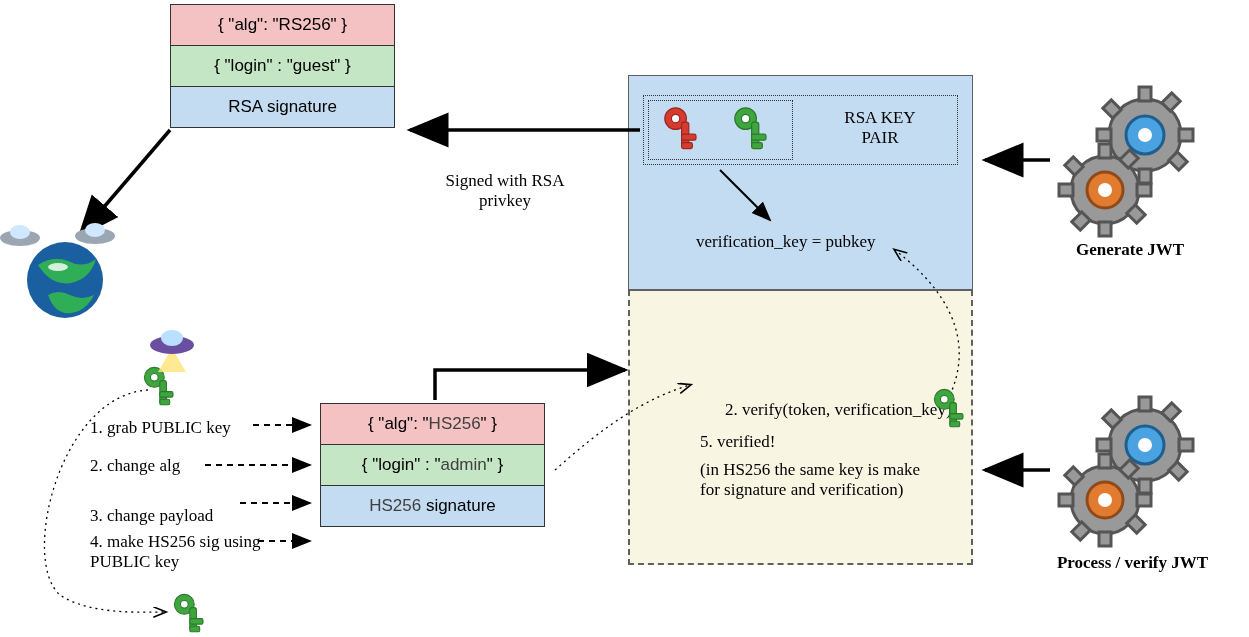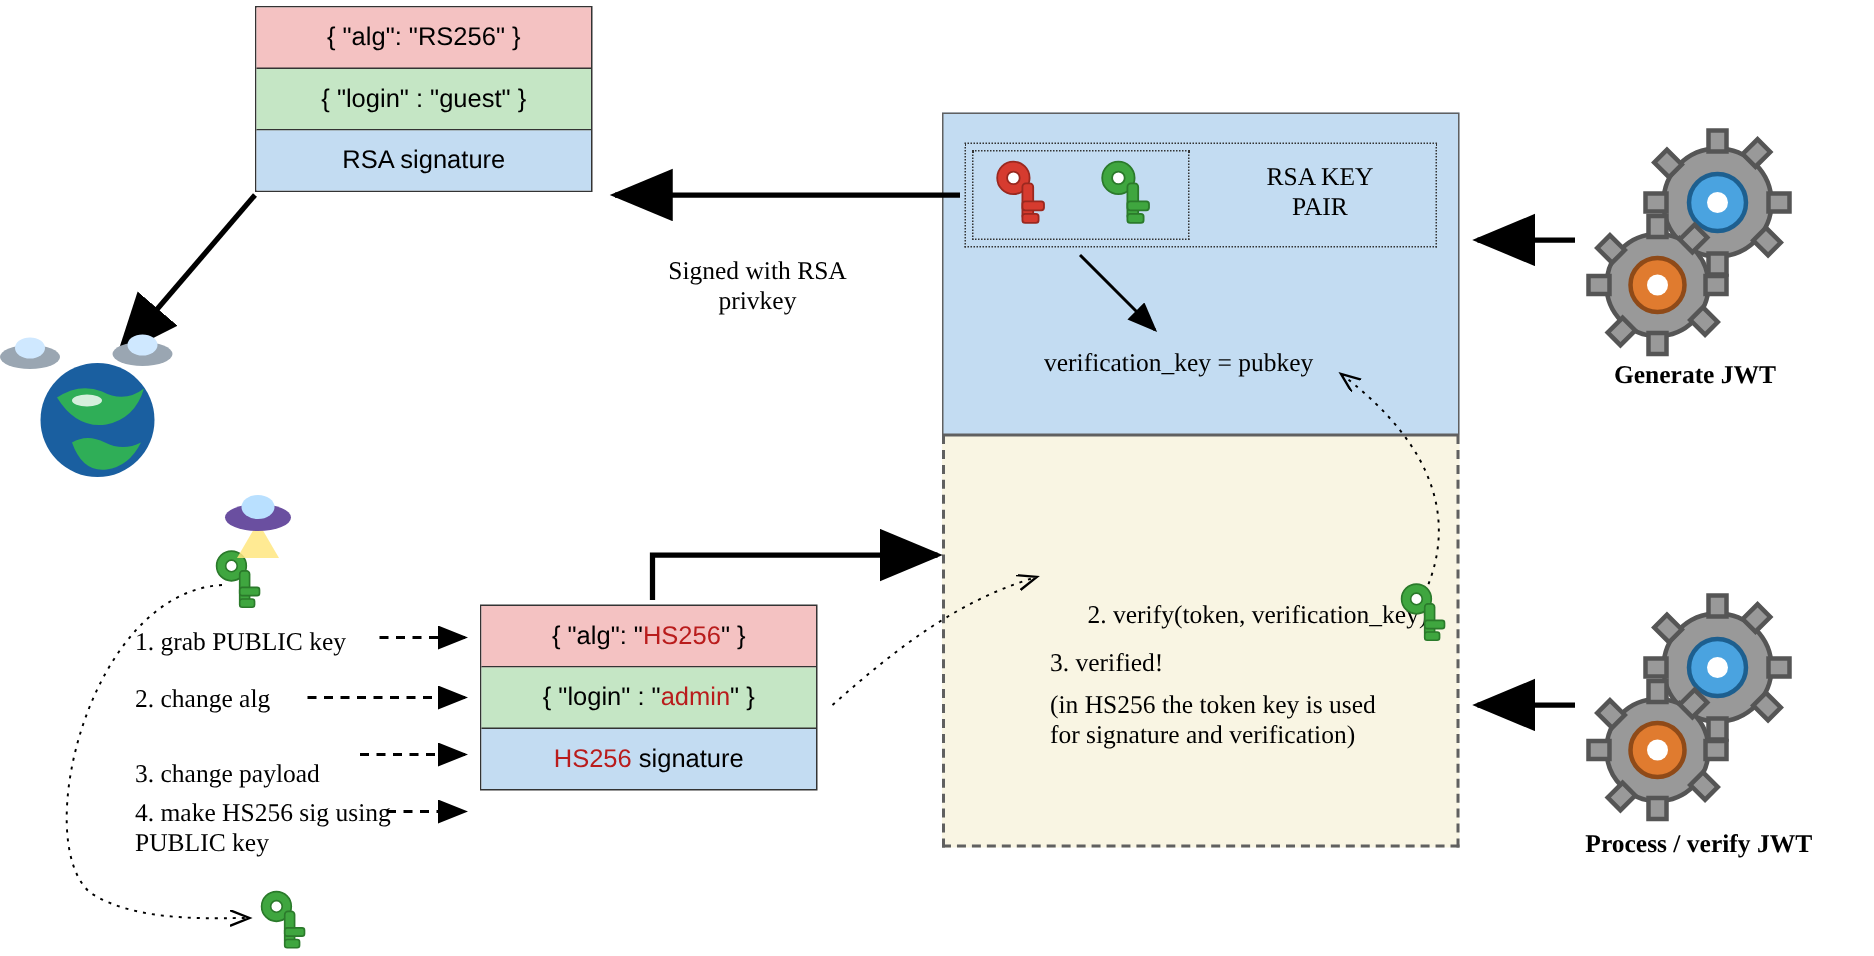--- a/index.html
+++ b/index.html
@@ -22,21 +22,21 @@
   .jwtrow {
     border-bottom: 1px solid #333;
     text-align: center;
     padding: 10px 4px;
     box-sizing: border-box;
   }
   .jwtrow:last-child { border-bottom: none; }
   .h-red   { background: #f4c2c2; }
   .h-green { background: #c5e6c5; }
   .h-blue  { background: #c3dcf2; }
-  .redtxt  { color: #b91c1c; }
+  .redtxt  { color: #404040; }
 
   .server-top {
     position: absolute;
     left: 628px; top: 75px;
     width: 345px; height: 215px;
     background: #c3dcf2;
     border: 1px solid #606060;
     box-sizing: border-box;
   }
   .server-bot {
@@ -110,22 +110,22 @@
 
   <div class="abs label bold center" style="left:1065px; top:240px; width:130px;">Generate JWT</div>
   <div class="abs label bold center" style="left:1055px; top:553px; width:155px;text-align:center;">Process / verify JWT</div>
 
   <div class="abs label" style="left:90px; top:418px;">1. grab PUBLIC key</div>
   <div class="abs label" style="left:90px; top:456px;">2. change alg</div>
   <div class="abs label" style="left:90px; top:506px;text-align:center;">3. change payload</div>
   <div class="abs label" style="left:90px; top:532px; width:200px;">4. make HS256 sig using PUBLIC key</div>
 
   <div class="abs label" style="left:700px; top:400px;margin-left:25px;">2. verify(token, verification_key)</div>
-  <div class="abs label" style="left:700px; top:432px;">3. verified!</div>
-  <div class="abs label" style="left:700px; top:460px; width:230px;">(in HS256 the token key is used for signature and verification)</div>
+  <div class="abs label" style="left:700px; top:432px;">5. verified!</div>
+  <div class="abs label" style="left:700px; top:460px; width:230px;">(in HS256 the same key is make for signature and verification)</div>
 
   <svg class="overlay" viewBox="0 0 1249 637">
     <defs>
       <marker id="arrB" markerWidth="14" markerHeight="14" refX="11" refY="5" orient="auto">
         <path d="M0,0 L12,5 L0,10 Z" fill="#000"></path>
       </marker>
       <marker id="arrBsm" markerWidth="12" markerHeight="12" refX="9" refY="4" orient="auto">
         <path d="M0,0 L10,4 L0,8 Z" fill="#000"></path>
       </marker>
       <marker id="arrOpen" markerWidth="12" markerHeight="12" refX="9" refY="4" orient="auto">

